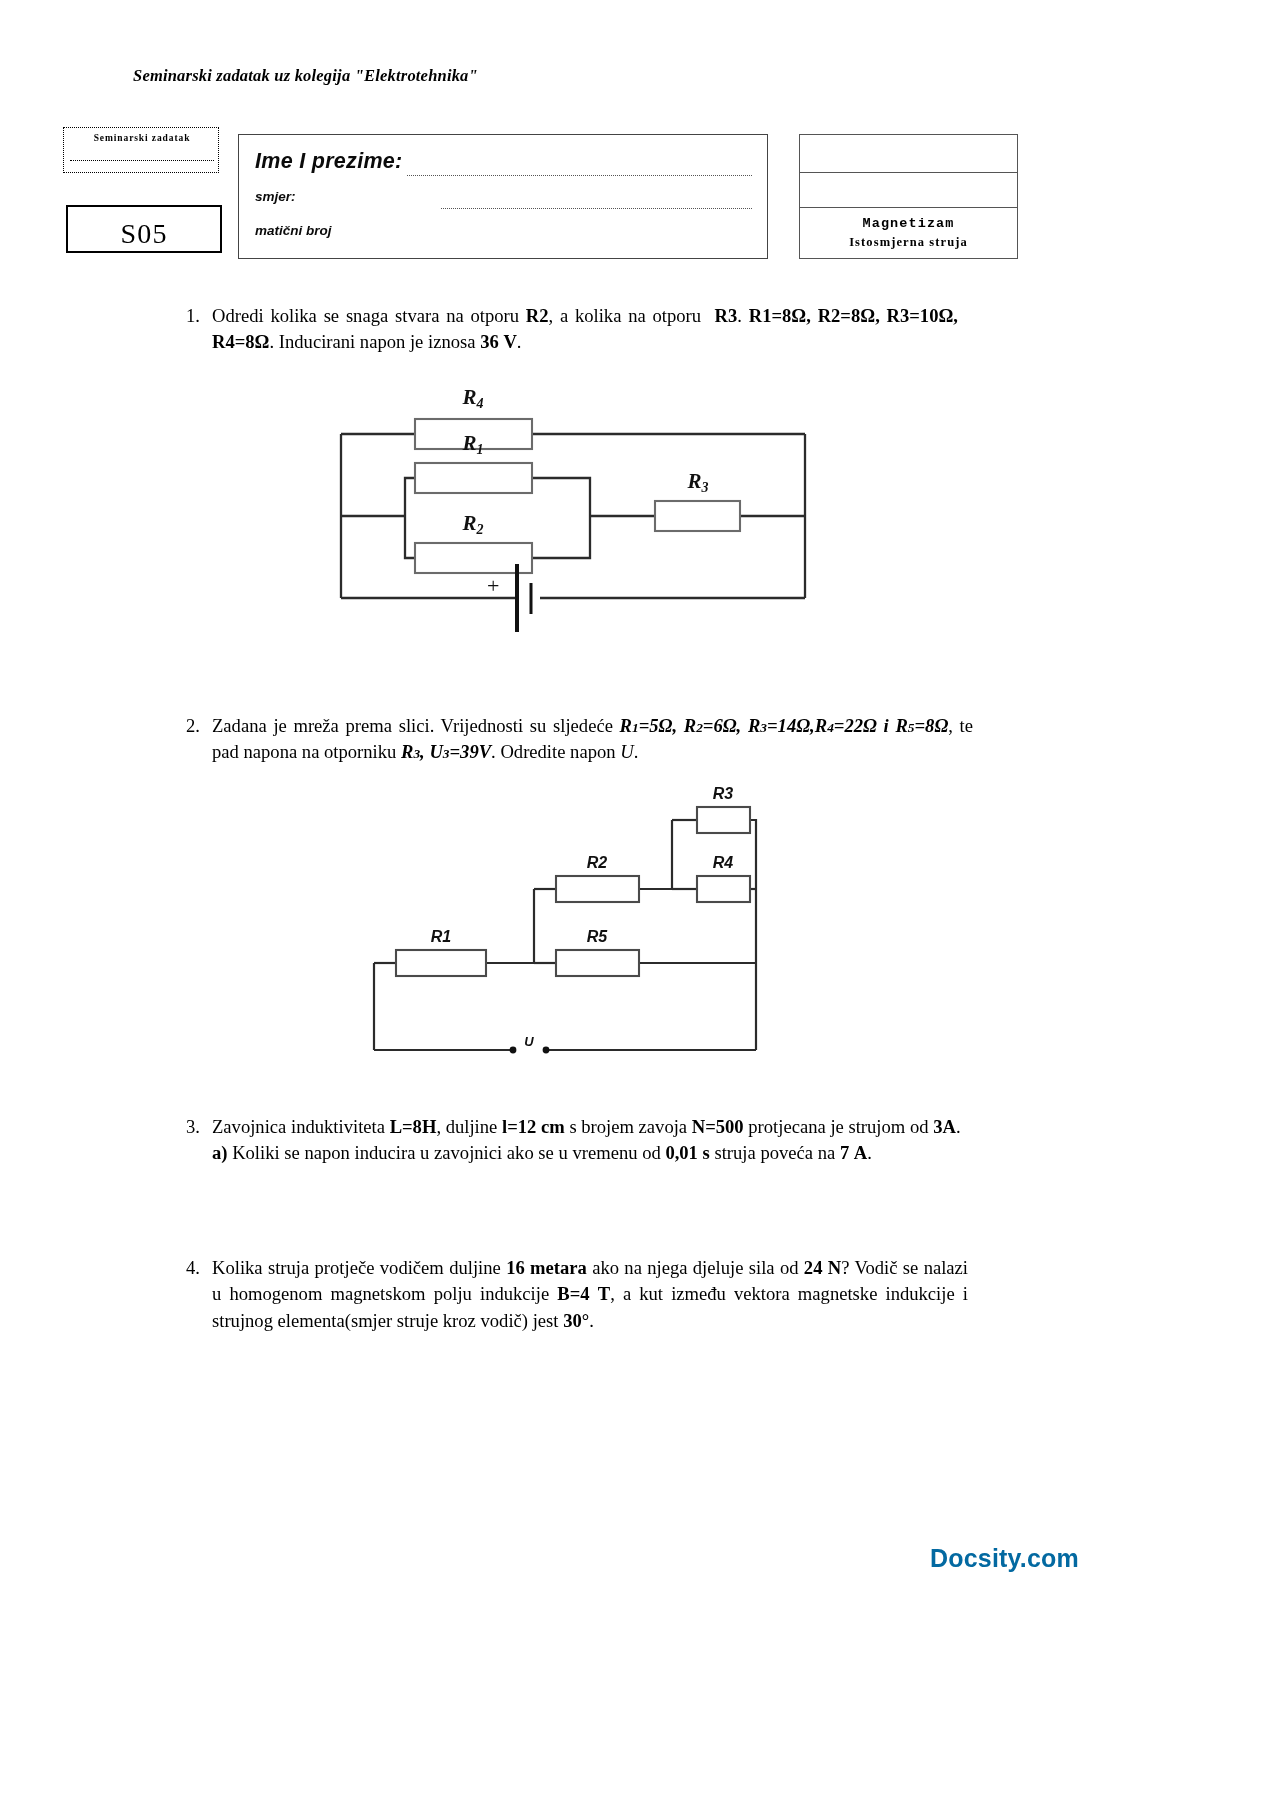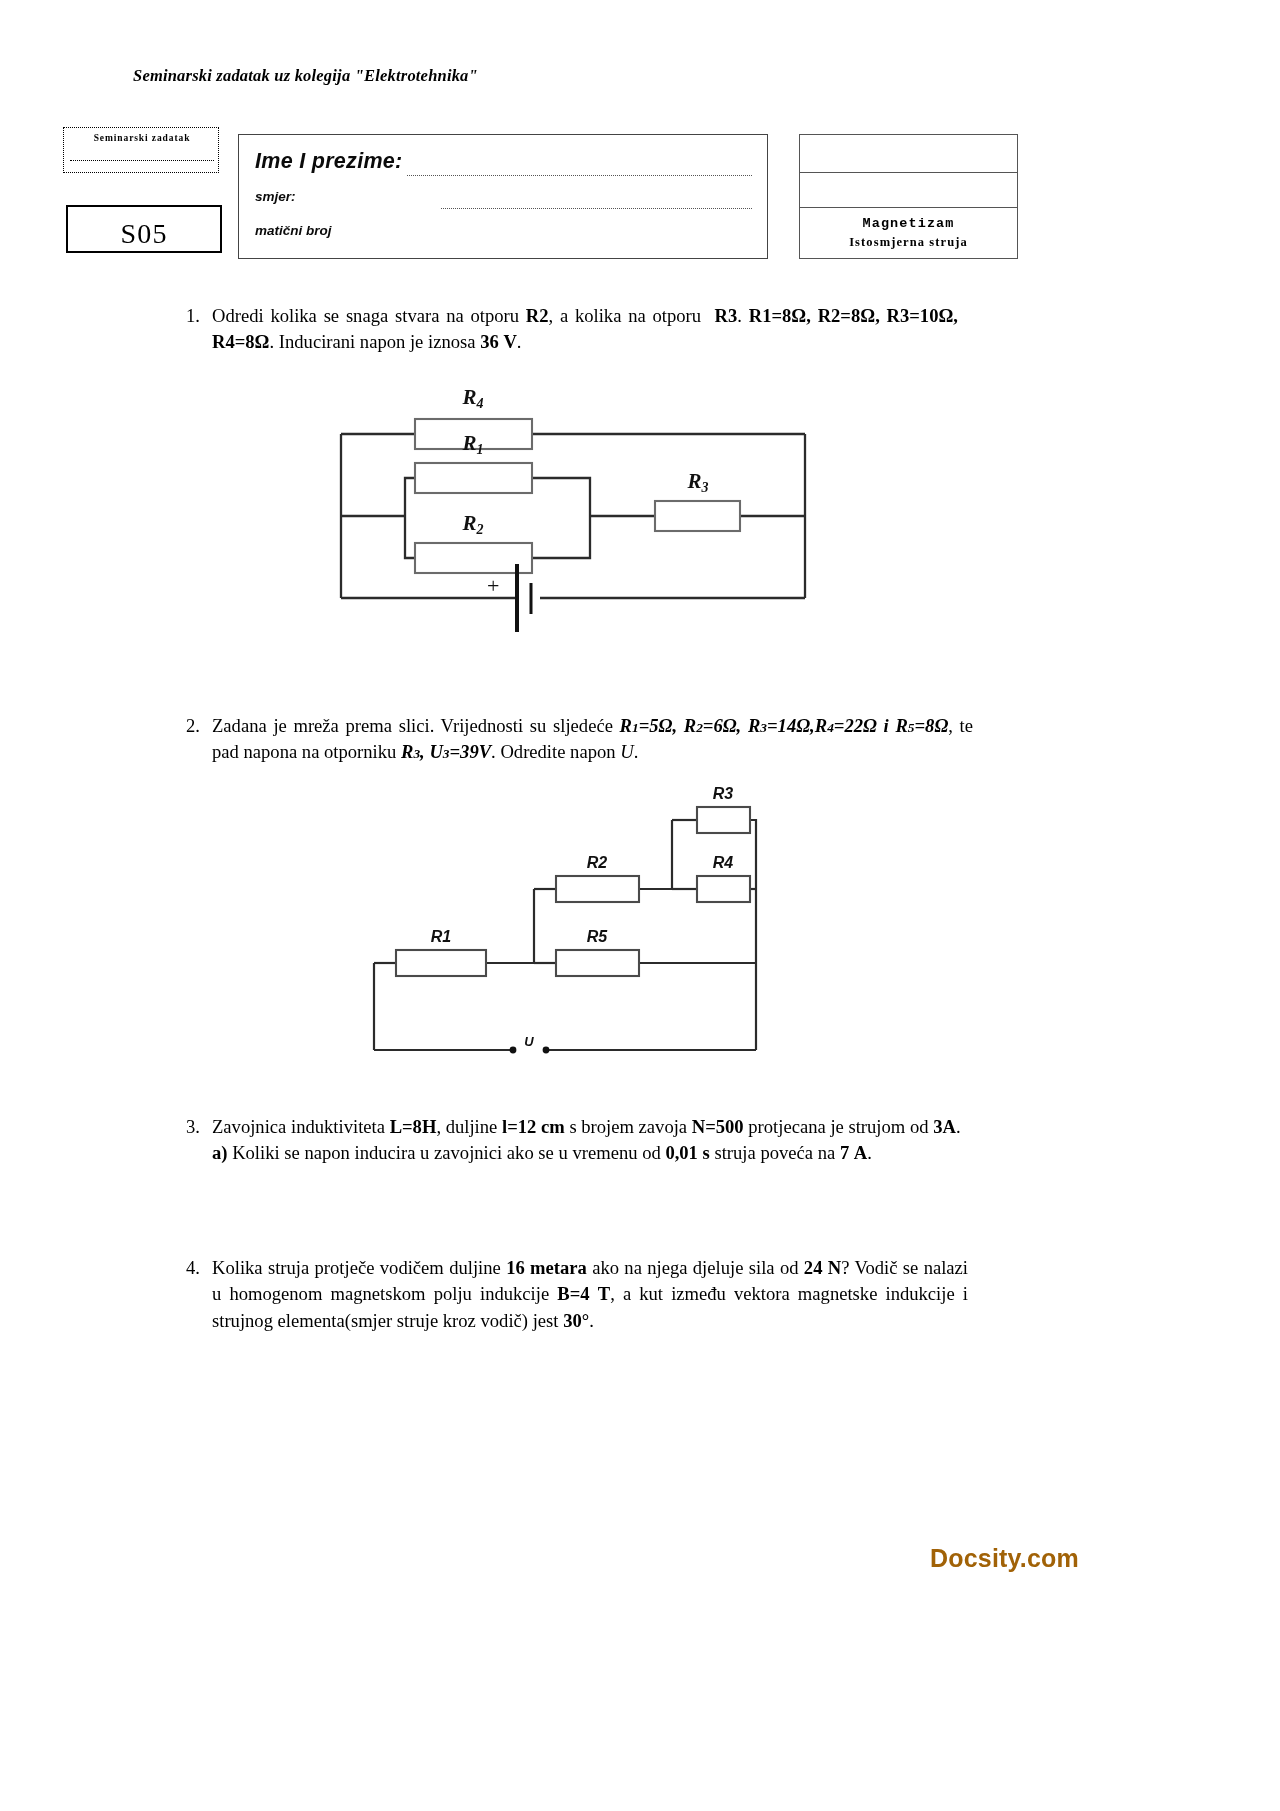--- a/index.html
+++ b/index.html
@@ -257,15 +257,15 @@
   <div class="prob p3">
     <span class="num">3.</span>
     <span class="body">Zavojnica induktiviteta <b>L=8H</b>, duljine <b>l=12&nbsp;cm</b> s brojem zavoja <b>N=500</b> protjecana je strujom od <b>3A</b>.<span class="indent"><b>a)</b> Koliki se napon inducira u zavojnici ako se u vremenu od <b>0,01&nbsp;s</b> struja poveća na <b>7&nbsp;A</b>.</span></span>
   </div>
 
   <div class="prob p4">
     <span class="num">4.</span>
     <span class="body">Kolika struja protječe vodičem duljine <b>16 metara</b> ako na njega djeluje sila od <b>24 N</b>? Vodič se nalazi u homogenom magnetskom polju indukcije <b>B=4&nbsp;T</b>, a kut između vektora magnetske indukcije i strujnog elementa(smjer struje kroz vodič) jest <b>30°</b>.</span>
   </div>
 
-  <div class="brand" style="color: #a16207;">Docsity.com</div>
+  <div class="brand" style="color: #0369a1;">Docsity.com</div>
 
 </div>
 
 </body></html>

